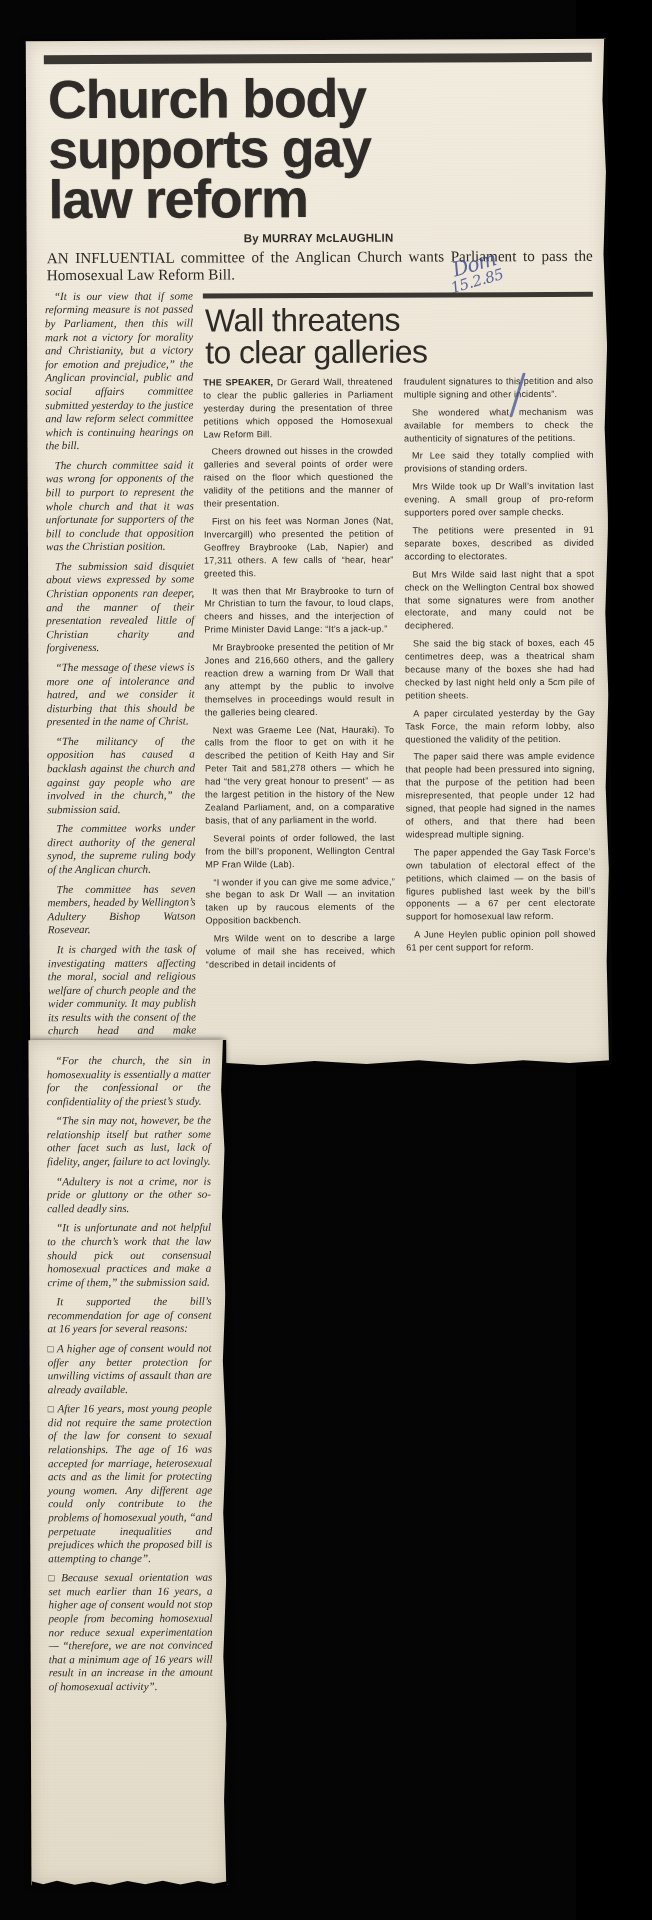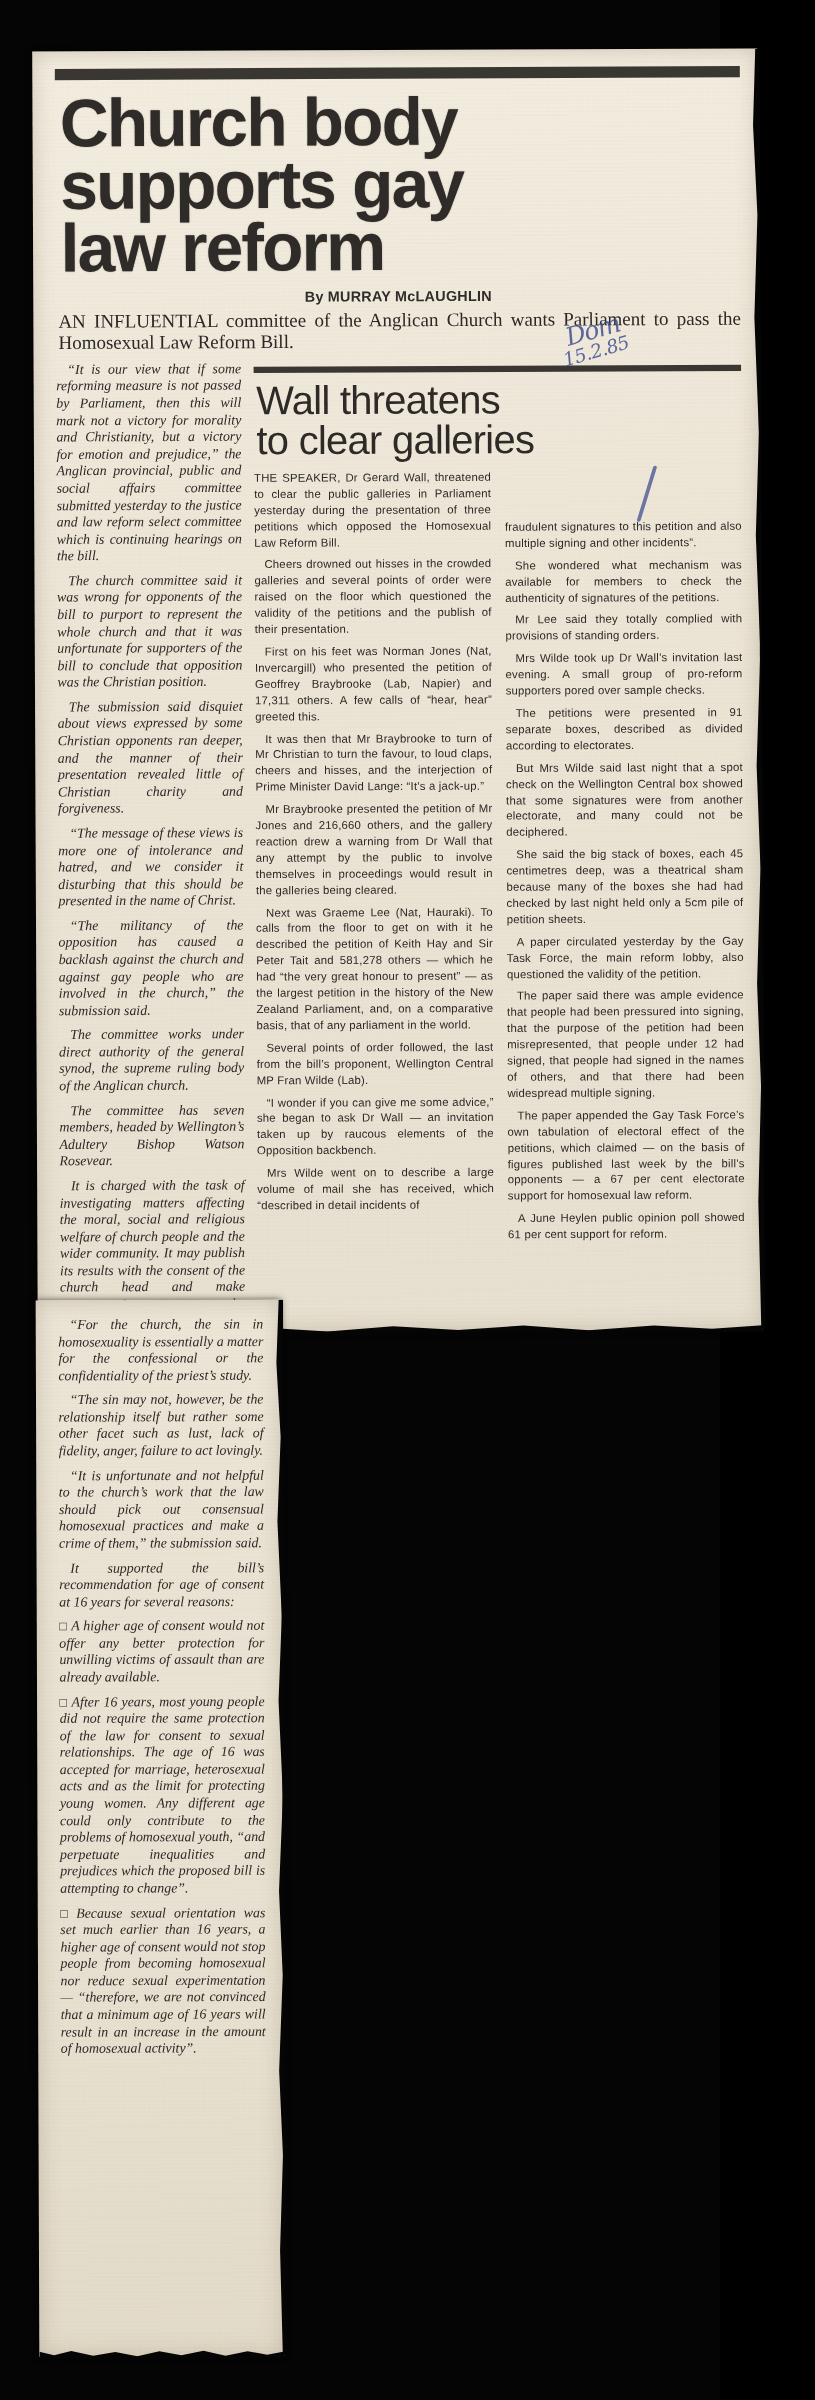--- a/index.html
+++ b/index.html
@@ -163,23 +163,23 @@
     font-family: "Liberation Sans", sans-serif;
     font-size: 9.1px;
     line-height: 1.42;
     letter-spacing: .15px;
     color: #2b2825;
     text-align: justify;
     margin: 0 0 5px 0;
     text-indent: 8px;
     hyphens: auto;
   }
-  .body-sans p.noind { text-indent: 0; margin-top: 40px; }
+  .body-sans p.noind { text-indent: 0; }
   .body-sans p.lead-sans { text-indent: 0; }
-  .body-sans p.lead-sans b { font-weight: normal; }
+  .body-sans p.lead-sans b { font-weight: bold; }
 
   
   .handwriting {
     position: absolute;
     font-family: "DejaVu Serif", serif;
     font-style: italic;
     color: #3b4a8e;
     opacity: .82;
     transform: rotate(-16deg);
     pointer-events: none;
@@ -262,21 +262,21 @@
           <div class="rule-med"></div>
 
           <div class="sub-headline">
             <span class="sh-line">Wall threatens</span>
             <span class="sh-line">to clear galleries</span>
           </div>
 
           <div class="body-sans">
             <div class="sc">
               <p class="lead-sans"><b>THE SPEAKER,</b><span> Dr Gerard Wall, threatened to clear the public galleries in Parliament yesterday during the presentation of three petitions which opposed the Homosexual Law Reform Bill.</span></p>
-              <p>Cheers drowned out hisses in the crowded galleries and several points of order were raised on the floor which questioned the validity of the petitions and the publish of their presentation.</p>
+              <p>Cheers drowned out hisses in the crowded galleries and several points of order were raised on the floor which questioned the validity of the petitions and the manner of their presentation.</p>
               <p>First on his feet was Norman Jones (Nat, Invercargill) who presented the petition of Geoffrey Braybrooke (Lab, Napier) and 17,311 others. A few calls of “hear, hear” greeted this.</p>
               <p>It was then that Mr Braybrooke to turn of Mr Christian to turn the favour, to loud claps, cheers and hisses, and the interjection of Prime Minister David Lange: “It’s a jack-up.”</p>
               <p>Mr Braybrooke presented the petition of Mr Jones and 216,660 others, and the gallery reaction drew a warning from Dr Wall that any attempt by the public to involve themselves in proceedings would result in the galleries being cleared.</p>
               <p>Next was Graeme Lee (Nat, Hauraki). To calls from the floor to get on with it he described the petition of Keith Hay and Sir Peter Tait and 581,278 others — which he had “the very great honour to present” — as the largest petition in the history of the New Zealand Parliament, and, on a comparative basis, that of any parliament in the world.</p>
               <p>Several points of order followed, the last from the bill’s proponent, Wellington Central MP Fran Wilde (Lab).</p>
               <p>“I wonder if you can give me some advice,” she began to ask Dr Wall — an invitation taken up by raucous elements of the Opposition backbench.</p>
               <p>Mrs Wilde went on to describe a large volume of mail she has received, which “described in detail incidents of</p>
             </div>
             <div class="sc">
               <p class="noind">fraudulent signatures to this petition and also multiple signing and other incidents”.</p>
@@ -300,20 +300,21 @@
 
   <div class="paper paper-lower">
     <div class="paper-grain"></div>
     <div class="edge-shadow"></div>
     <div class="tear-right"></div>
     <div class="tear-bottom"></div>
 
     <div class="inner body-serif">
       <p>“For the church, the sin in homosexuality is essentially a matter for the confessional or the confidentiality of the priest’s study.</p>
       <p>“The sin may not, however, be the relationship itself but rather some other facet such as lust, lack of fidelity, anger, failure to act lovingly.</p>
+      <p>“Adultery is not a crime, nor is pride or gluttony or the other so-called deadly sins.</p>
       <p>“It is unfortunate and not helpful to the church’s work that the law should pick out consensual homosexual practices and make a crime of them,” the submission said.</p>
       <p>It supported the bill’s recommendation for age of consent at 16 years for several reasons:</p>
       <p class="bullet">A higher age of consent would not offer any better protection for unwilling victims of assault than are already available.</p>
       <p class="bullet">After 16 years, most young people did not require the same protection of the law for consent to sexual relationships. The age of 16 was accepted for marriage, heterosexual acts and as the limit for protecting young women. Any different age could only contribute to the problems of homosexual youth, “and perpetuate inequalities and prejudices which the proposed bill is attempting to change”.</p>
       <p class="bullet">Because sexual orientation was set much earlier than 16 years, a higher age of consent would not stop people from becoming homosexual nor reduce sexual experimentation — “therefore, we are not convinced that a minimum age of 16 years will result in an increase in the amount of homosexual activity”.</p>
     </div>
   </div>
 
   <div class="handwriting hw-dom">Dom</div>
   <div class="handwriting hw-date">15.2.85</div>

